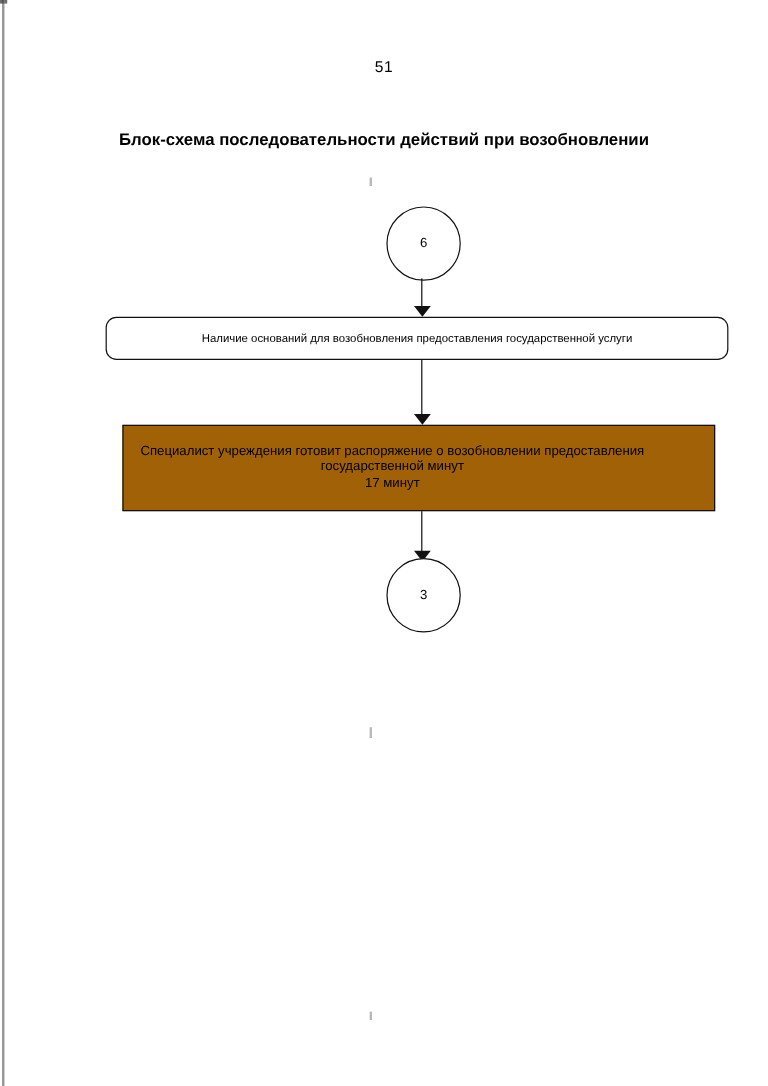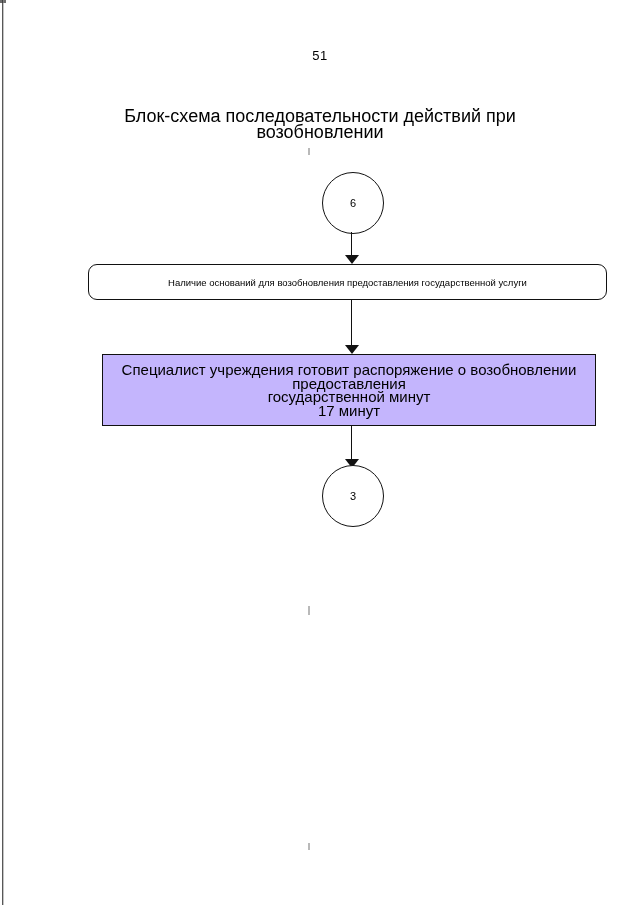--- a/index.html
+++ b/index.html
@@ -62,22 +62,22 @@
     letter-spacing: 0.4px;
   }
 
   
   .doc-title {
     position: absolute;
     top: 108px;
     left: 90px;
     width: 460px;
     text-align: center;
-    font-size: 18px;
-    font-weight: normal;
+    font-size: 14px;
+    font-weight: bold;
     line-height: 16px;
   }
   .doc-title .line { display: block; }
 
   
   .node-circle {
     position: absolute;
     border: 1.15px solid #111111;
     border-radius: 50%;
     background: #ffffff;
@@ -96,26 +96,26 @@
     justify-content: center;
     text-align: center;
     font-size: 9.5px;
     line-height: 13px;
     padding: 0 26px;
     box-sizing: border-box;
   }
   .node-rect {
     position: absolute;
     border: 1.15px solid #111111;
-    background: #c4b5fd;
+    background: #a16207;
     display: flex;
     align-items: center;
     justify-content: flex-start;
     text-align: center;
-    font-size: 15px;
+    font-size: 11px;
     line-height: 13.5px;
     padding: 0 14px;
     box-sizing: border-box;
   }
   .node-rect .txt span,
   .node-stadium .txt span { display: block; }
 
   
   .connector {
     position: absolute;

